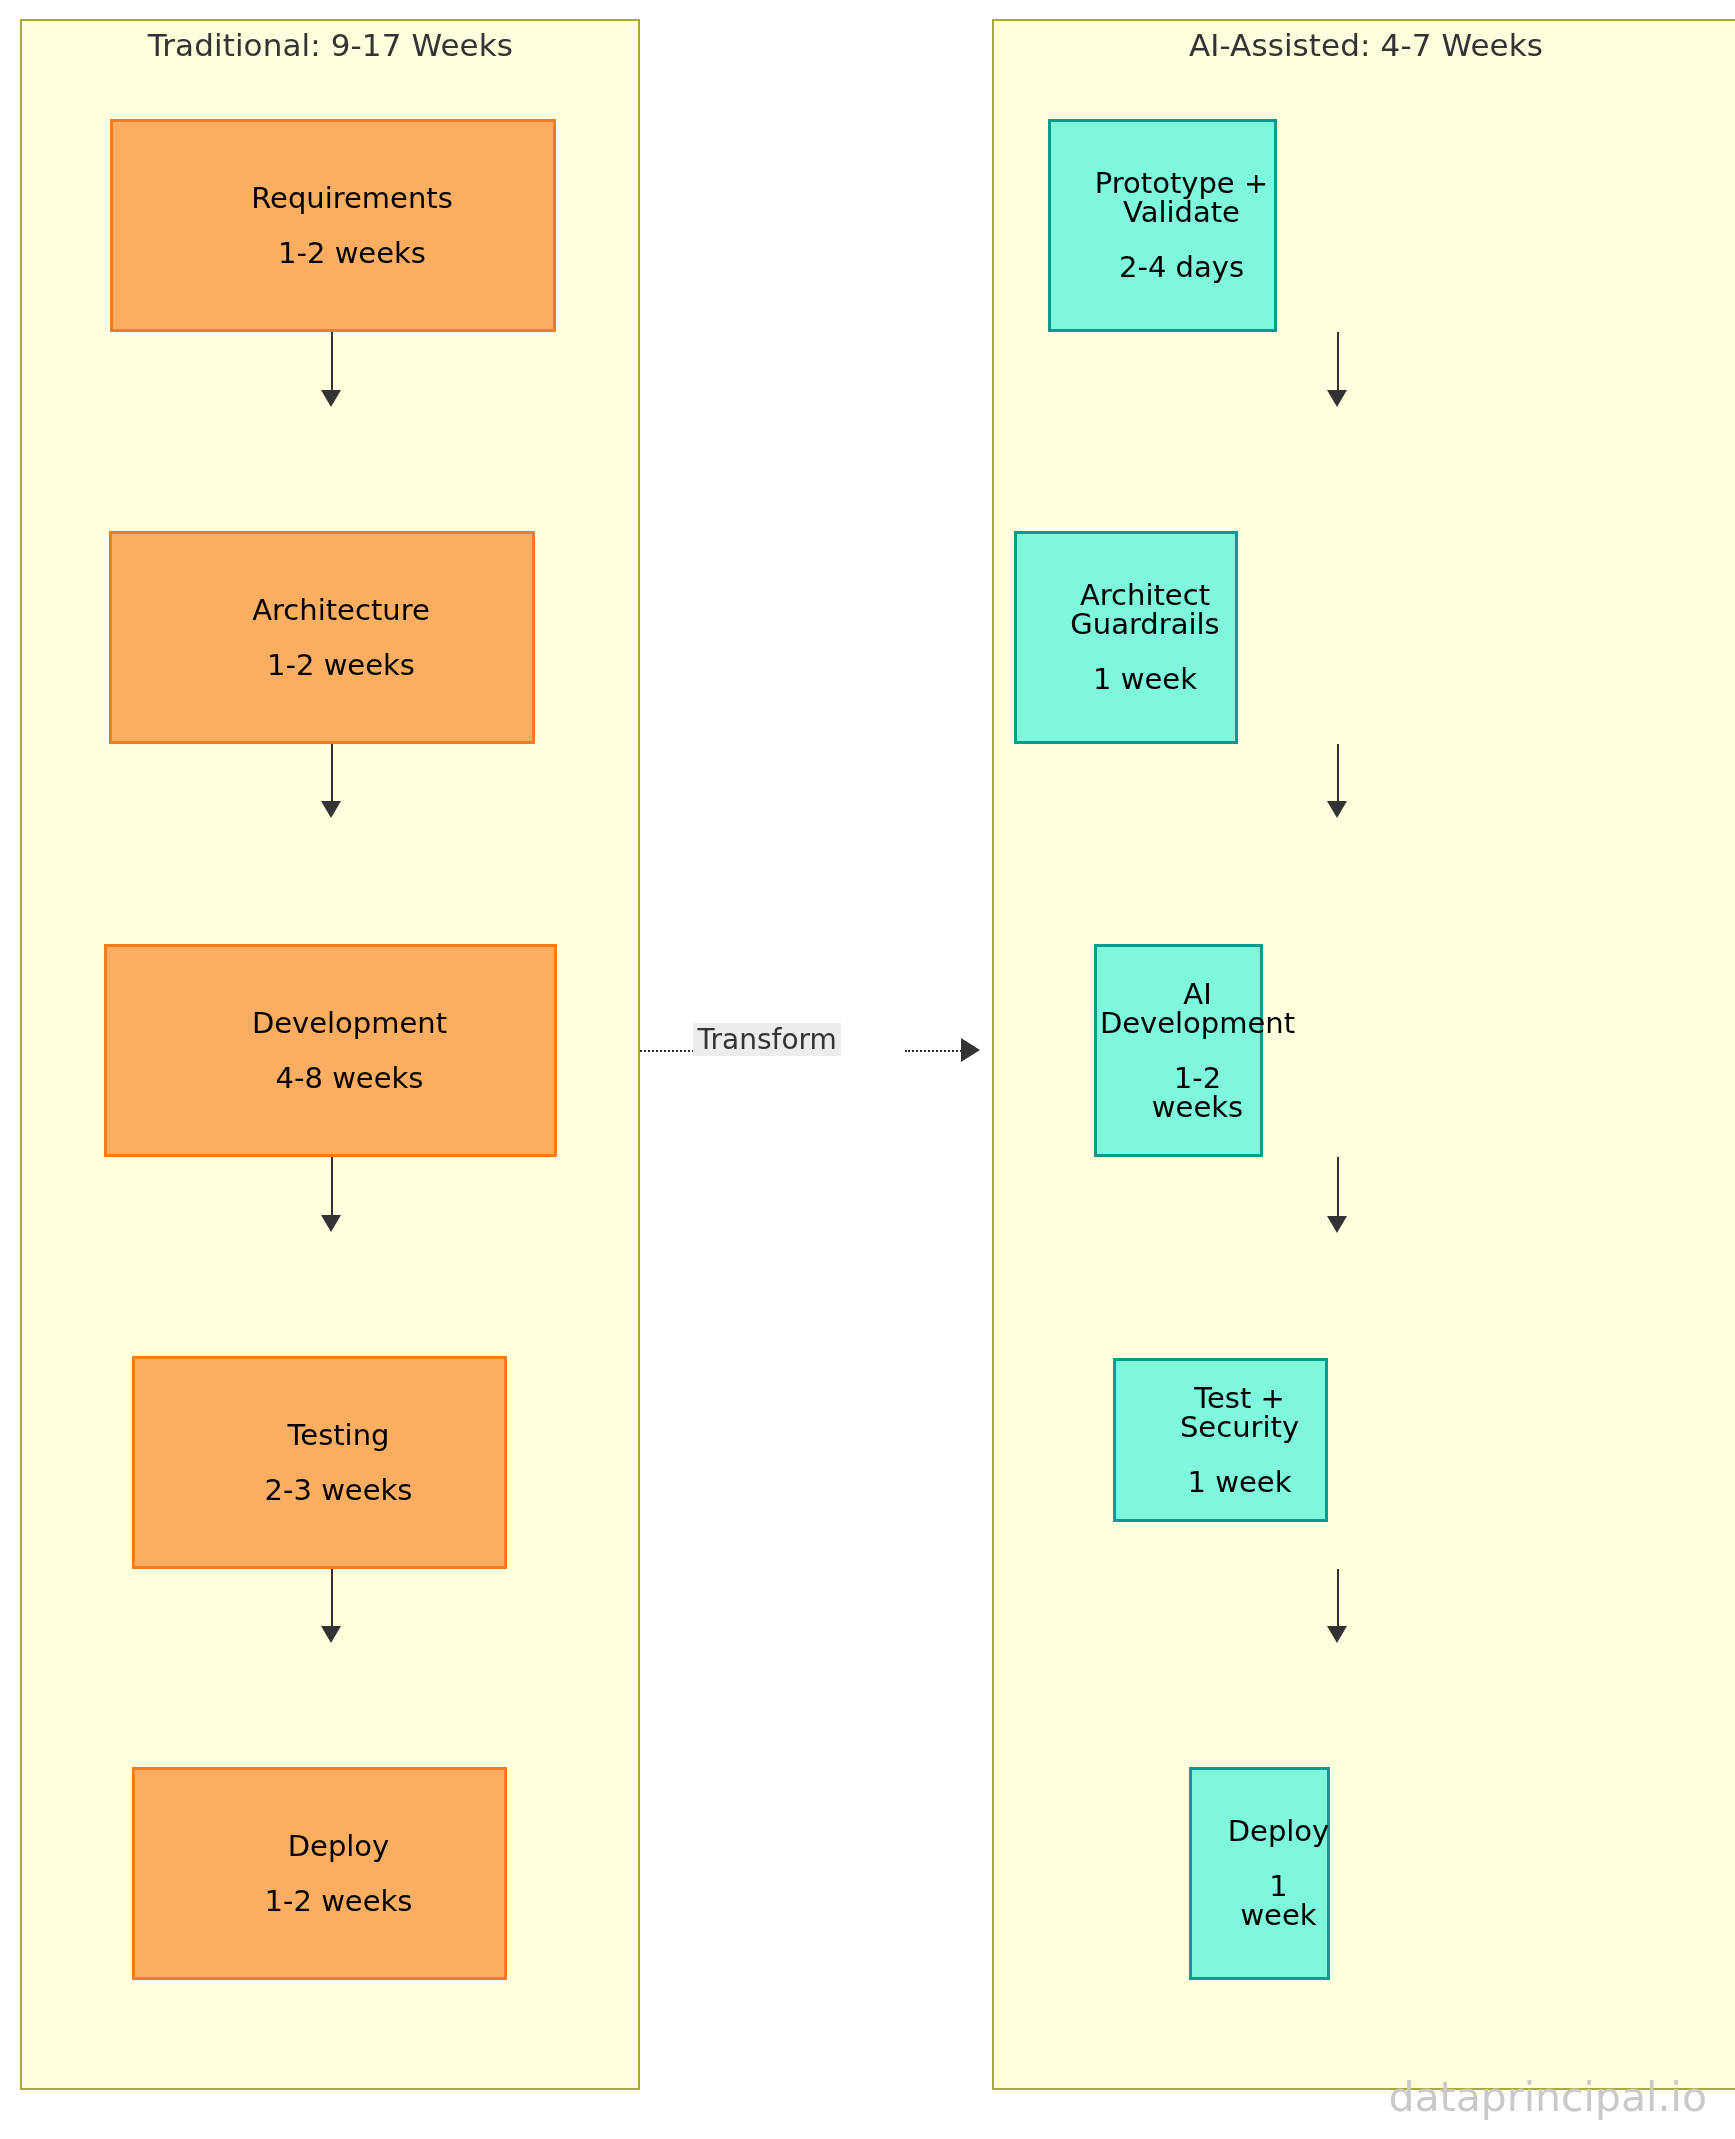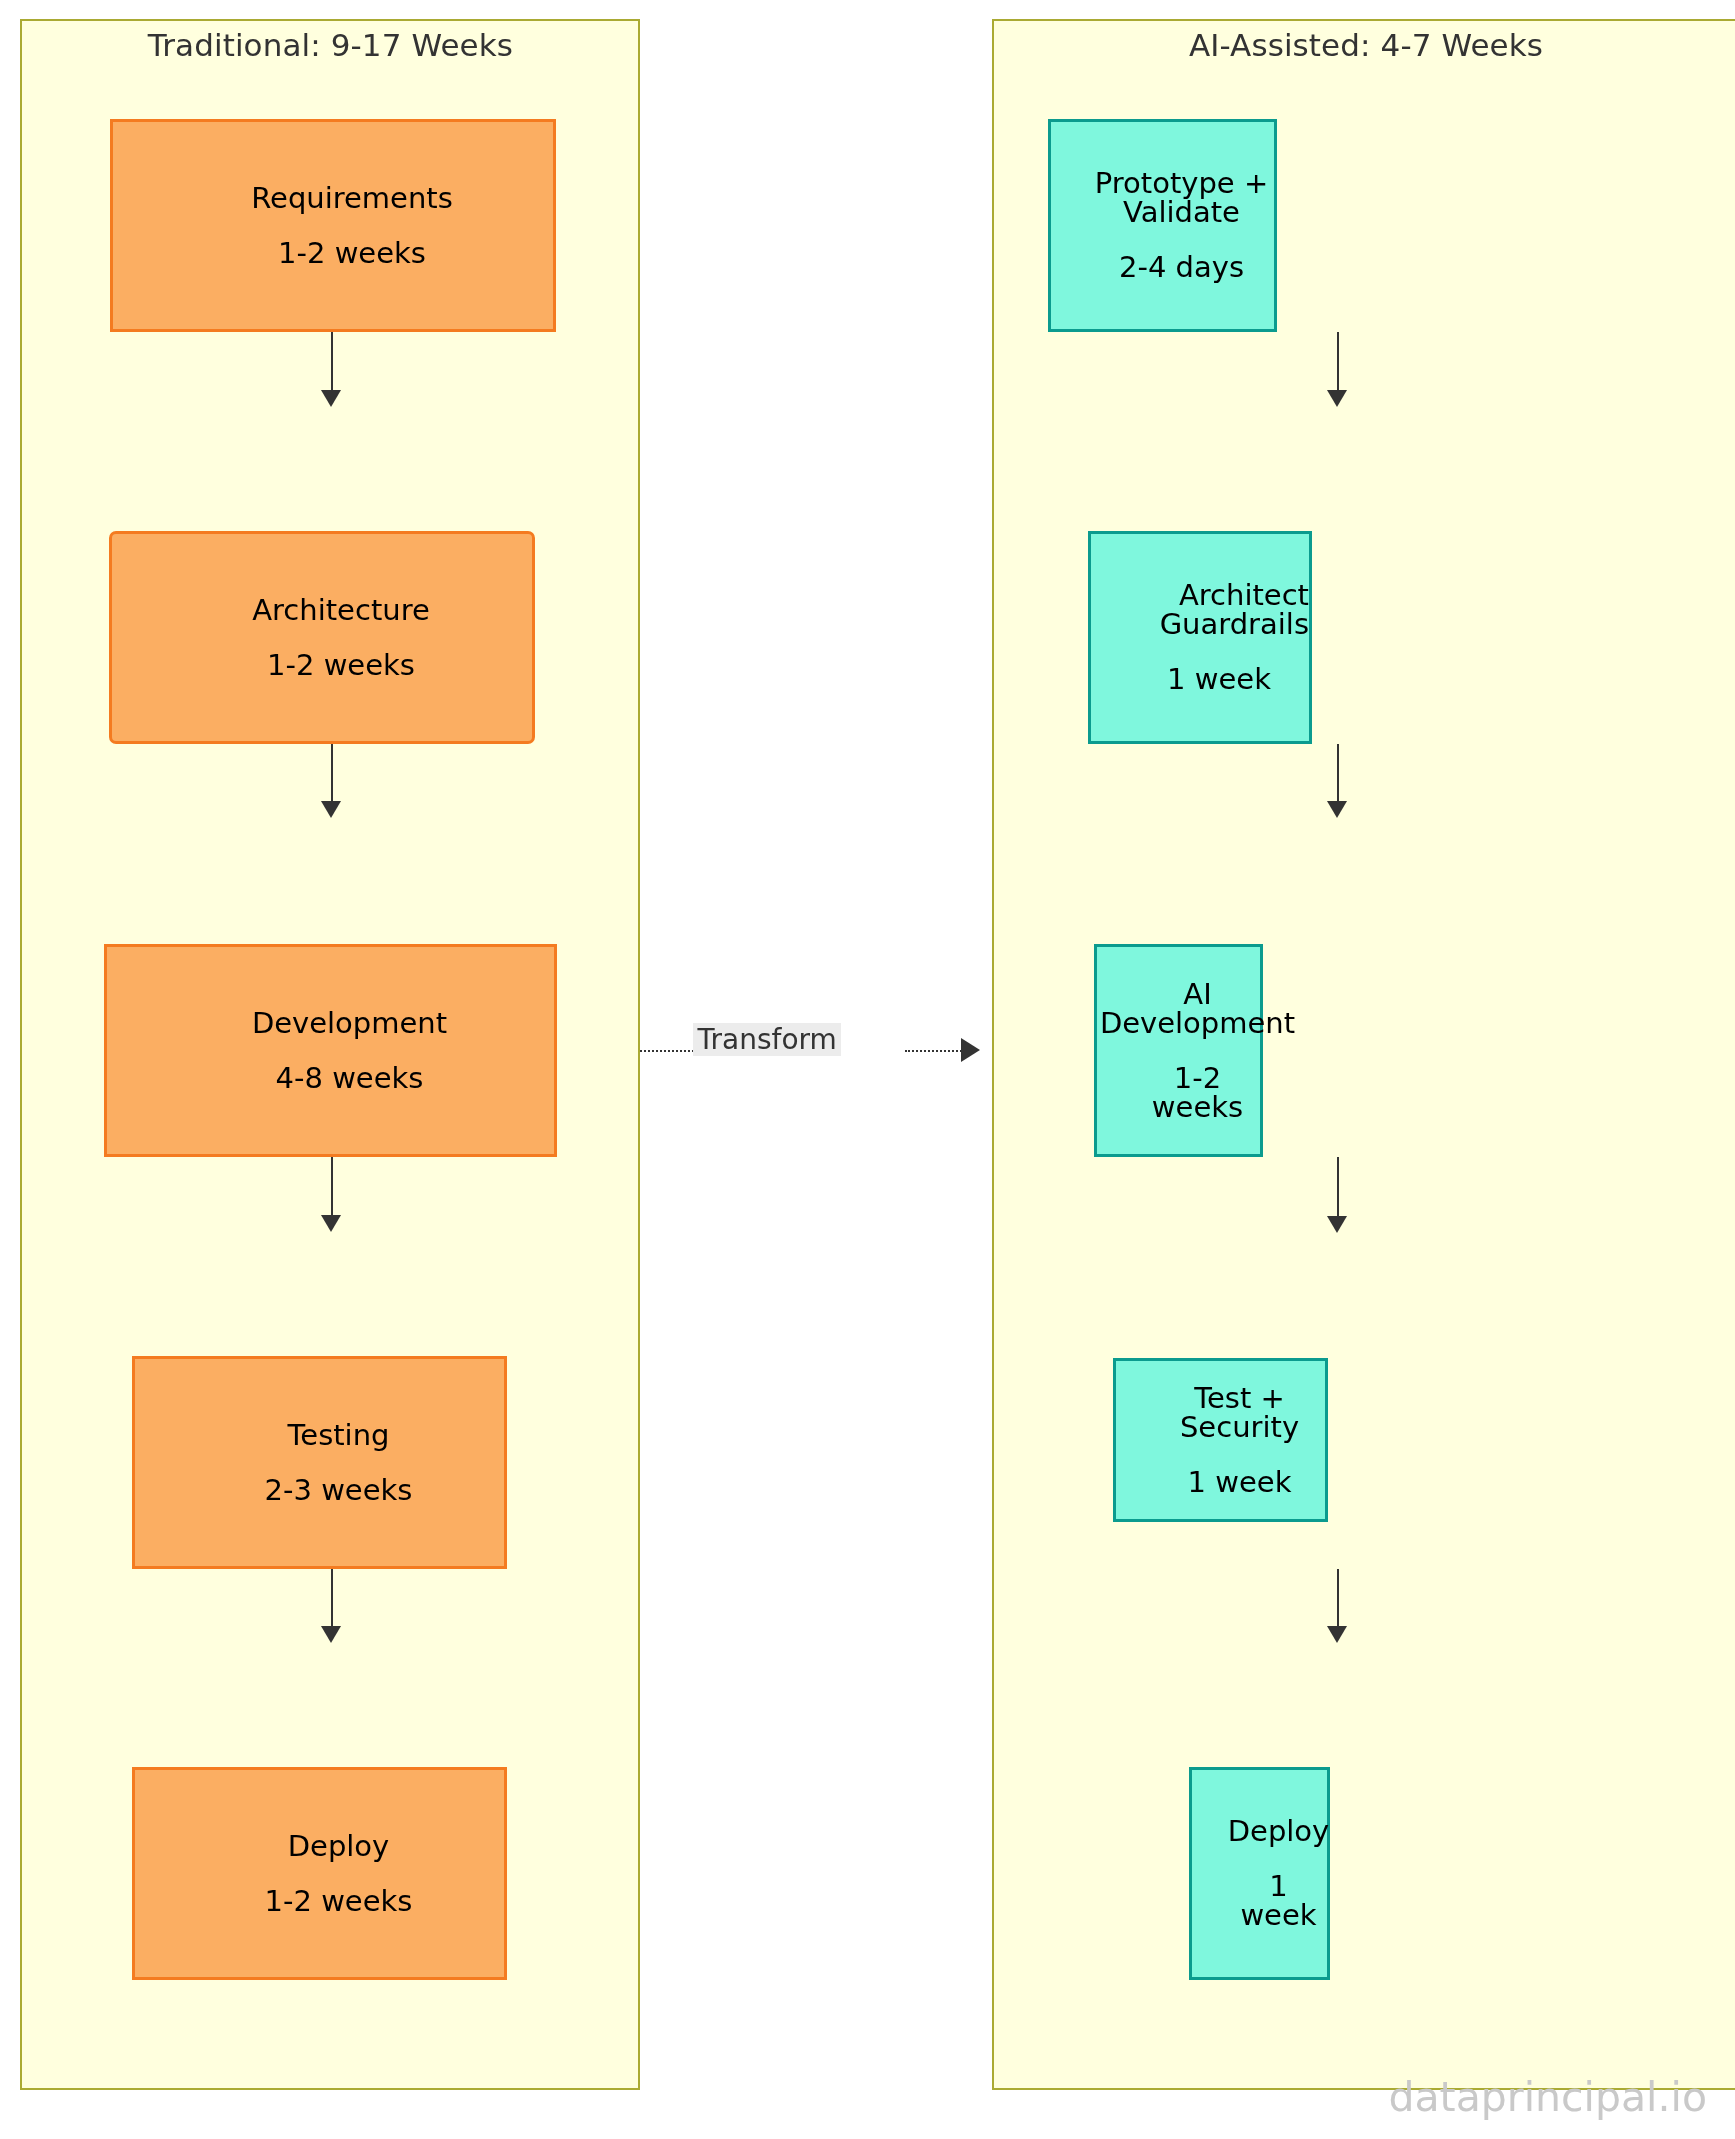--- a/index.html
+++ b/index.html
@@ -21,28 +21,28 @@
         align-items:center;justify-content:center;text-align:center;color:#000000;
         font-size:29px;line-height:1.0;padding-left:38px;}
   .node .l1{display:block;}
   .node .l2{display:block;margin-top:26px;}
 
   .node.trad{background:#fbae62;border:3.7px solid #f47b20;}
   .node.ai{background:#7ff7dd;border:3.7px solid #0b9b8e;}
 
   
   #node-requirements {left:110px; top:119px;  width:446px; height:213px;}
-  #node-architecture {left:109px; top:531px; width:426px; height:213px;border-radius:7px;}
+  #node-architecture {left:109px; top:531px; width:426px; height:213px;}
   #node-development  {left:104px; top:944px; width:453px; height:213px;}
   #node-testing      {left:132px; top:1356px; width:375px; height:213px;}
   #node-deploy-trad  {left:132px; top:1767px; width:375px; height:213px;}
 
   
   #node-prototype        {left:1048px; top:119px;  width:229px; height:213px;}
-  #node-guardrails       {left:1088px; top:531px; width:224px; height:213px;text-align:right;}
+  #node-guardrails       {left:1014px; top:531px; width:224px; height:213px;}
   #node-ai-development   {left:1094px; top:944px; width:169px; height:213px;}
   #node-test-security    {left:1113px; top:1358px; width:215px; height:164px;}
   #node-deploy-ai        {left:1189px; top:1767px; width:141px; height:213px;}
 
   
   .conn{position:absolute;width:0;border-left:2.3px solid #333333;}
   .arrowhead{position:absolute;width:0;height:0;
       border-left:10.2px solid transparent;border-right:10.2px solid transparent;
       border-top:17.6px solid #333333;}
 

